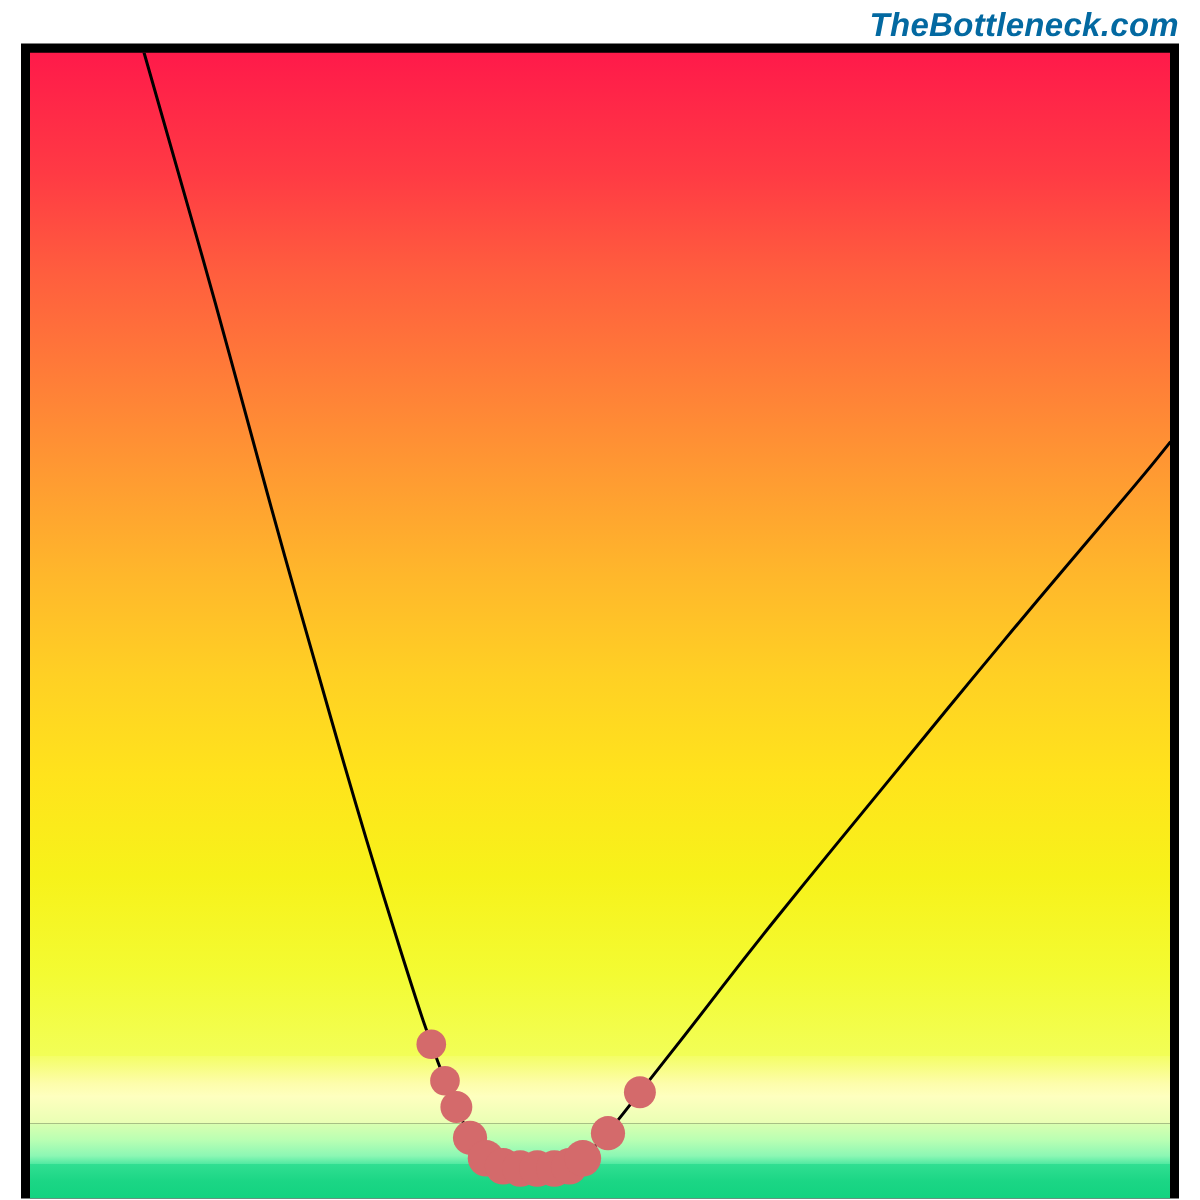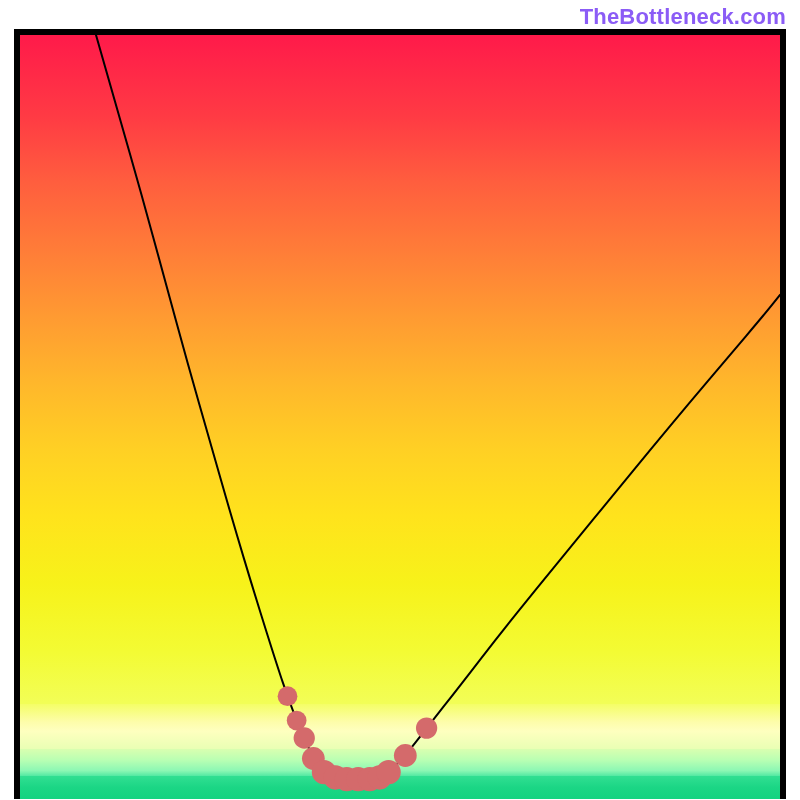--- a/index.html
+++ b/index.html
@@ -11,22 +11,23 @@
     overflow: hidden;
     position: relative;
   }
   .watermark {
     position: absolute;
     top: 4px;
     right: 14px;
     font-family: Arial, Helvetica, sans-serif;
     font-size: 22px;
     font-weight: 600;
-    color: #8b5cf6;
+    color: #0369a1;
     letter-spacing: 0.2px;
+    font-style: italic;
   }
   .frame {
     position: absolute;
     top: 29px;
     left: 14px;
     width: 772px;
     height: 770px;
     background: #000;
   }
   .plot {

